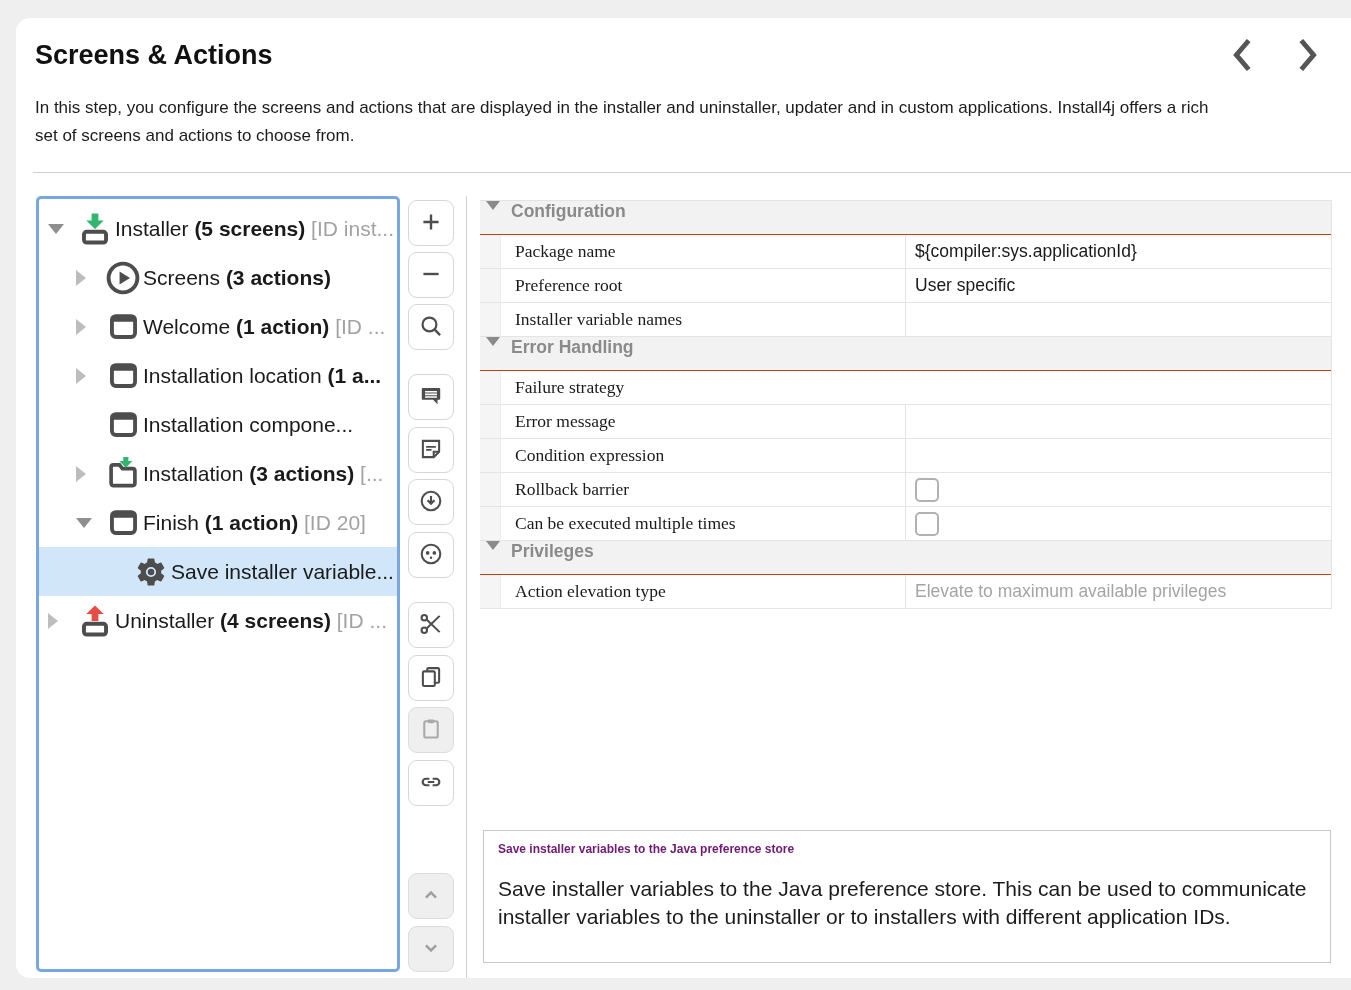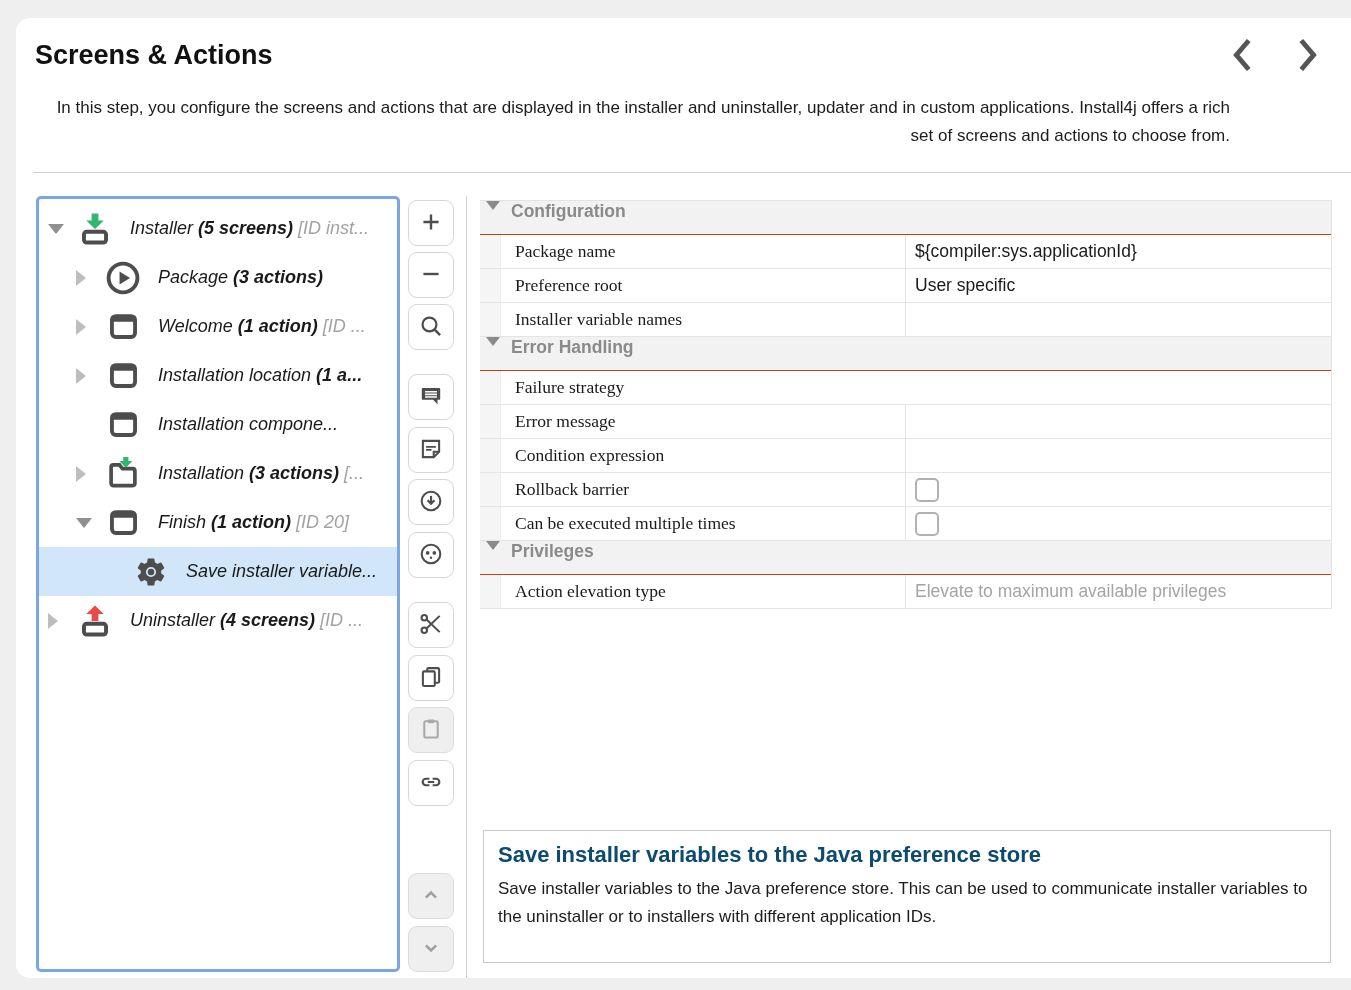--- a/index.html
+++ b/index.html
@@ -1,38 +1,38 @@
 <!DOCTYPE html>
 <html><head>
 <meta charset="utf-8">
 <style>
   html,body{margin:0;padding:0;width:1351px;height:990px;overflow:hidden;
     background:#efefef;font-family:"Liberation Sans",sans-serif;color:#1a1a1a;}
   .card{position:absolute;left:16px;top:18px;right:0;bottom:12px;background:#fff;
     border-radius:14px 0 0 14px;}
   
   .page-title{position:absolute;left:19px;top:22px;font-size:27px;font-weight:bold;color:#111;}
-  .page-desc{position:absolute;left:19px;top:76px;width:1195px;font-size:17px;line-height:28px;color:#1c1c1c;text-align:right;}
+  .page-desc{position:absolute;left:19px;top:76px;width:1195px;font-size:17px;line-height:28px;color:#1c1c1c;}
   .nav-btn{position:absolute;top:16px;width:40px;height:44px;background:none;border:none;
     cursor:pointer;padding:0;display:flex;align-items:center;justify-content:center;}
   .nav-back{left:1206px;}
   .nav-fwd{left:1272px;}
   .sep{position:absolute;left:17px;right:0;top:154px;border-top:1px solid #cfcfcf;}
   
   .tree{position:absolute;left:20px;top:178px;width:364px;height:776px;box-sizing:border-box;
     border:3px solid #7aa7e3;border-radius:5px;background:#fff;padding-top:5px;overflow:hidden;}
   .trow{height:49px;display:flex;align-items:center;white-space:nowrap;overflow:hidden;cursor:default;}
   .trow.sel{background:#d2e6f9;}
   .exp{width:32px;display:flex;align-items:center;justify-content:flex-start;flex:0 0 32px;padding-left:3px;box-sizing:border-box;}
   .exp.down::before{content:"";display:block;border-left:8px solid transparent;
     border-right:8px solid transparent;border-top:10px solid #8f8f8f;}
   .exp.right::before{content:"";display:block;border-top:8px solid transparent;
     border-bottom:8px solid transparent;border-left:10px solid #bdbdbd;}
   .ticon{width:36px;flex:0 0 36px;display:flex;align-items:center;justify-content:center;}
-  .tlabel{margin-left:17px;font-size:18px;font-style:italic;}
+  .tlabel{margin-left:2px;font-size:21px;}
   .tlabel b{font-weight:bold;}
   .dim{color:#a2a2a2;}
   
   .tb{position:absolute;left:392px;width:46px;height:46px;box-sizing:border-box;background:#fff;
     border:1.5px solid #d6d6d6;border-radius:9px;display:flex;align-items:center;justify-content:center;
     cursor:pointer;padding:0;}
   .tb.dis{background:#efefef;border-color:#dcdcdc;cursor:default;}
   .vdiv{position:absolute;left:450px;top:178px;height:782px;border-left:1px solid #cfcfcf;}
   
   .props{position:absolute;left:464px;top:182px;width:851px;border-top:1px solid #e4e4e4;
@@ -45,22 +45,22 @@
   .gut{width:20px;flex:0 0 20px;background:#f5f5f5;border-right:1px solid #ececec;}
   .plab{width:404px;flex:0 0 404px;display:flex;align-items:center;padding-left:14px;box-sizing:border-box;
     white-space:nowrap;overflow:hidden;font-family:Liberation Serif, serif;}
   .pval{flex:1;display:flex;align-items:center;border-left:1px solid #e4e4e4;padding-left:9px;
     white-space:nowrap;overflow:hidden;}
   .pval.placeholder{color:#a4a4a4;}
   .checkbox{width:20px;height:20px;border:2px solid #b1b1b1;border-radius:5px;background:#fff;cursor:pointer;}
   
   .details{position:absolute;left:467px;top:812px;width:848px;height:133px;box-sizing:border-box;
     border:1px solid #c9c9c9;padding:11px 14px;}
-  .details-title{font-size:22px;font-weight:bold;margin-bottom:7px;color:#0c4a6e;}
-  .details-body{font-size:17px;line-height:28px;color:#1c1c1c;}
+  .details-title{font-size:12px;font-weight:bold;margin-bottom:19px;color:#701a75;}
+  .details-body{font-size:21px;line-height:28px;color:#1c1c1c;}
 </style>
 </head>
 <body>
 
 <div class="card">
 
   <div class="page-title">Screens &amp; Actions</div>
   <button class="nav-btn nav-back">
     <span>
       <svg width="28" height="38" viewBox="0 0 24 34">
@@ -92,21 +92,21 @@
     </div>
 
     <div class="trow" style="padding-left:34px">
       <span class="exp right"></span>
       <span class="ticon">
         <svg width="36" height="36" viewBox="0 0 24 24">
             <circle cx="12" cy="12" r="9.6" fill="none" stroke="#4d4d4d" stroke-width="2.6"></circle>
             <path d="M9.7 7.7l7 4.3-7 4.3z" fill="#4d4d4d"></path>
           </svg>
       </span>
-      <span class="tlabel"><span>Package </span><b>(3 actions)</b><span class="dim"></span></span>
+      <span class="tlabel"><span>Screens </span><b>(3 actions)</b><span class="dim"></span></span>
     </div>
 
     <div class="trow" style="padding-left:34px">
       <span class="exp right"></span>
       <span class="ticon">
         <svg width="33" height="33" viewBox="0 0 24 24">
             <rect x="3.6" y="4.4" width="16.8" height="15.2" rx="2.8" fill="none" stroke="#4d4d4d" stroke-width="2.8"></rect>
             <path d="M6 4.6h12a2.4 2.4 0 0 1 2.4 2.4v1.6H3.6V7A2.4 2.4 0 0 1 6 4.6z" fill="#4d4d4d"></path>
           </svg>
       </span>

